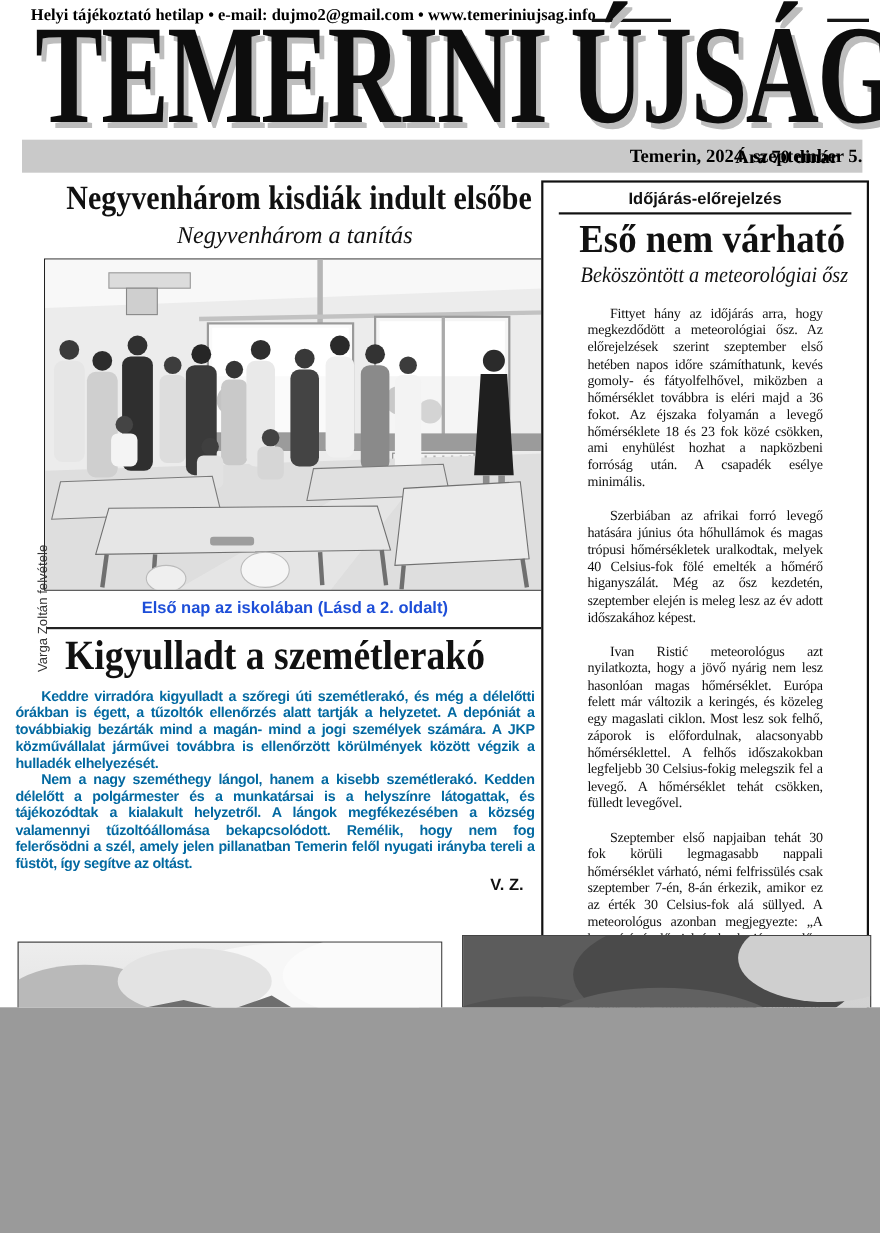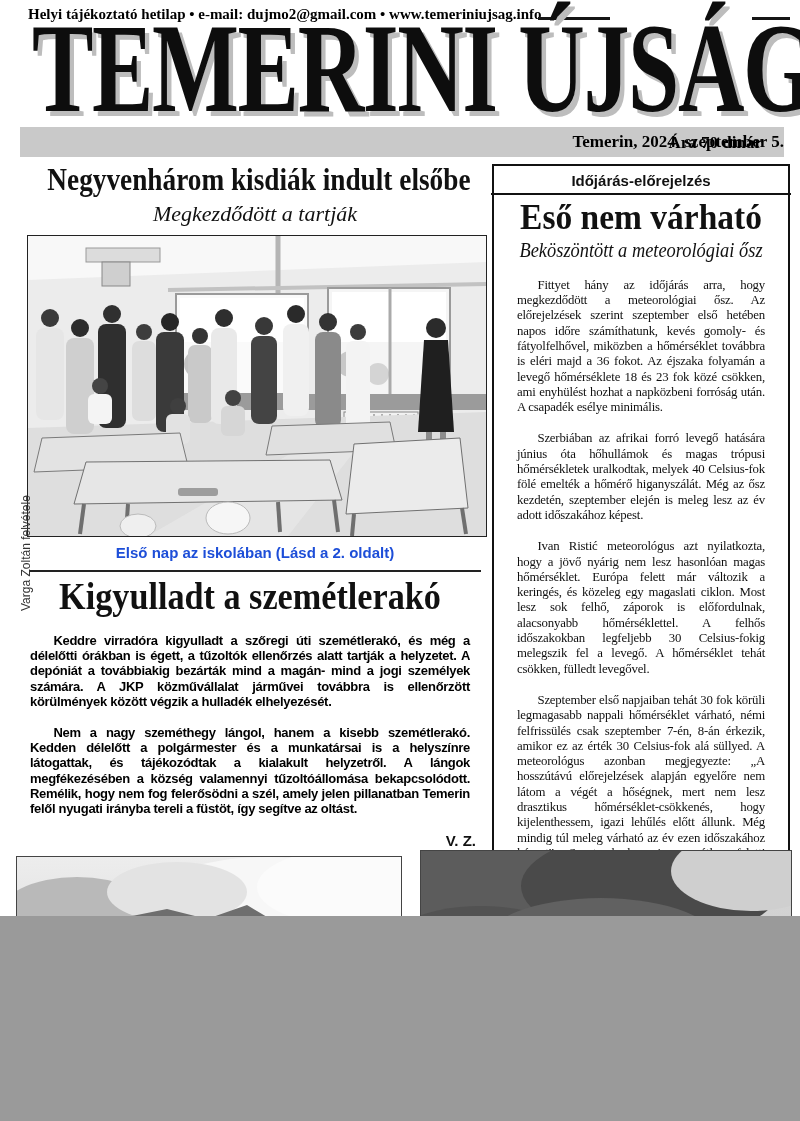--- a/index.html
+++ b/index.html
@@ -11,40 +11,40 @@
             font:bold 128px "Liberation Serif",serif;line-height:.82;letter-spacing:-2px;
             transform:scaleX(0.72);transform-origin:left top;color:#0d0d0d;
             text-shadow:6px 5px 0 #bdbdbd;z-index:3;}
   .mast-rule{position:absolute;height:3px;background:#161616;top:17px;z-index:1;}
   .issue-bar{position:absolute;top:127px;left:20px;width:764px;height:30px;background:#c9c9c9;
              font:bold 17px "Liberation Serif",serif;color:#000;z-index:2;}
   .issue-bar .l{position:absolute;left:18px;top:5px;}
   .issue-bar .c{position:absolute;left:0;right:0;top:5px;text-align:right;}
   .issue-bar .r{position:absolute;right:22px;top:6px;}
   
-  .school{position:absolute;left:19px;top:162px;width:472px;}
+  .school{position:absolute;left:32px;top:162px;width:472px;}
   .h-big{font:bold 31px "Liberation Serif",serif;text-align:center;white-space:nowrap;
          transform:scaleX(0.88);transform-origin:center;line-height:1.15;margin:0;}
   .sub-it{font:italic 22px "Liberation Serif",serif;text-align:center;margin:3px 0 8px;}
   .photo-frame{position:relative;margin-left:8px;width:458px;height:300px;border:1px solid #222;
                background:#ececec;}
   .photo-credit{position:absolute;left:-72px;top:298px;width:140px;height:14px;
                 transform:rotate(-90deg);font:12px "Liberation Sans",sans-serif;color:#333;
                 text-align:left;}
   .cap{font:bold 15px "Liberation Sans",sans-serif;text-align:center;margin-top:7px;color:#1d4ed8;}
   .rule{border:0;border-top:2px solid #222;margin:9px auto 0;width:452px;}
   .dump{position:absolute;left:14px;top:577px;width:472px;}
   .h-big2{font:bold 38px "Liberation Serif",serif;text-align:center;white-space:nowrap;
           transform:scaleX(0.9);transform-origin:center;margin:0 0 8px;line-height:1.05;}
   .dump p{font:bold 13px "Liberation Sans",sans-serif;line-height:15.2px;letter-spacing:-0.3px;
-          text-align:justify;text-indent:1.8em;margin:16px;color:#000000;}
+          text-align:justify;text-indent:1.8em;margin:0;color:#0369a1;}
   .sig{font:bold 15px "Liberation Sans",sans-serif;text-align:right;padding-right:10px;margin-top:4px;}
   
   .weather{position:absolute;left:492px;top:164px;width:298px;box-sizing:border-box;
-           border:2px solid #111;padding:4px 7px 8px;background:#fff;}
+           border:2px solid #111;padding:4px 24px 8px;background:#fff;}
   .kicker{font:bold 15px "Liberation Sans",sans-serif;text-align:center;padding:2px 0 4px;}
   .kicker-rule{border:0;border-top:2px solid #111;margin:0 -10px 2px -10px;}
   .h-weather{font:bold 36px "Liberation Serif",serif;text-align:center;white-space:nowrap;
              transform:scaleX(0.93);transform-origin:center;margin:4px 0 0;line-height:1.05;}
   .sub-weather{font:italic 20px "Liberation Serif",serif;text-align:center;white-space:nowrap;
                transform:scaleX(0.92);transform-origin:center;margin:2px 0 6px;}
   .weather p{font:12.8px "Liberation Serif",serif;line-height:15.3px;letter-spacing:-0.2px;
              text-align:justify;text-indent:1.6em;margin:16px;color:#101010;}
   
   .bphoto{position:absolute;border:1px solid #444;background:#bbb;}
@@ -64,21 +64,21 @@
   <div class="mast-rule" style="left:752px;width:38px;"></div>
   <div class="masthead">TEMERINI ÚJSÁG</div>
 
   <div class="issue-bar">
     <span class="c">Temerin, 2024. szeptember 5.</span>
     <span class="r">Ára 70 dinár</span>
   </div>
 
   <div class="school">
     <h1 class="h-big">Negyvenhárom kisdiák indult elsőbe</h1>
-    <div class="sub-it">Megkezdődött a tartják</div>
+    <div class="sub-it">Negyvenhárom a tanítás</div>
 
     <div class="photo-frame">
       <svg width="458" height="300" viewBox="0 0 458 300">
         <rect x="0" y="0" width="458" height="300" fill="#ececec"></rect>
         <polygon points="0,0 458,0 458,26 0,44" fill="#f8f8f8"></polygon>
         <rect x="58" y="12" width="74" height="14" fill="#dcdcdc" stroke="#999"></rect>
         <rect x="74" y="26" width="28" height="24" fill="#cfcfcf" stroke="#888"></rect>
         <line x1="250" y1="0" x2="250" y2="58" stroke="#b5b5b5" stroke-width="5"></line>
         <line x1="140" y1="54" x2="458" y2="48" stroke="#c2c2c2" stroke-width="4"></line>
 

